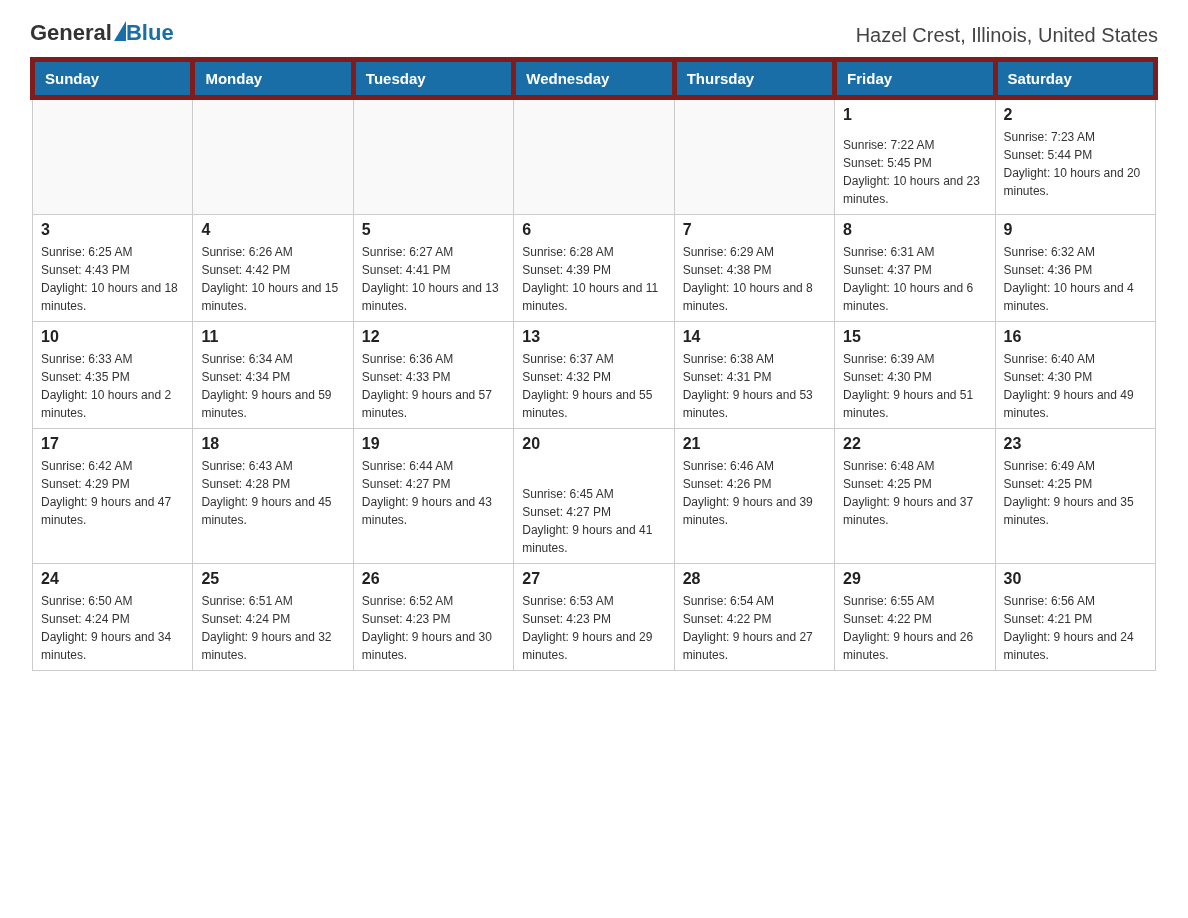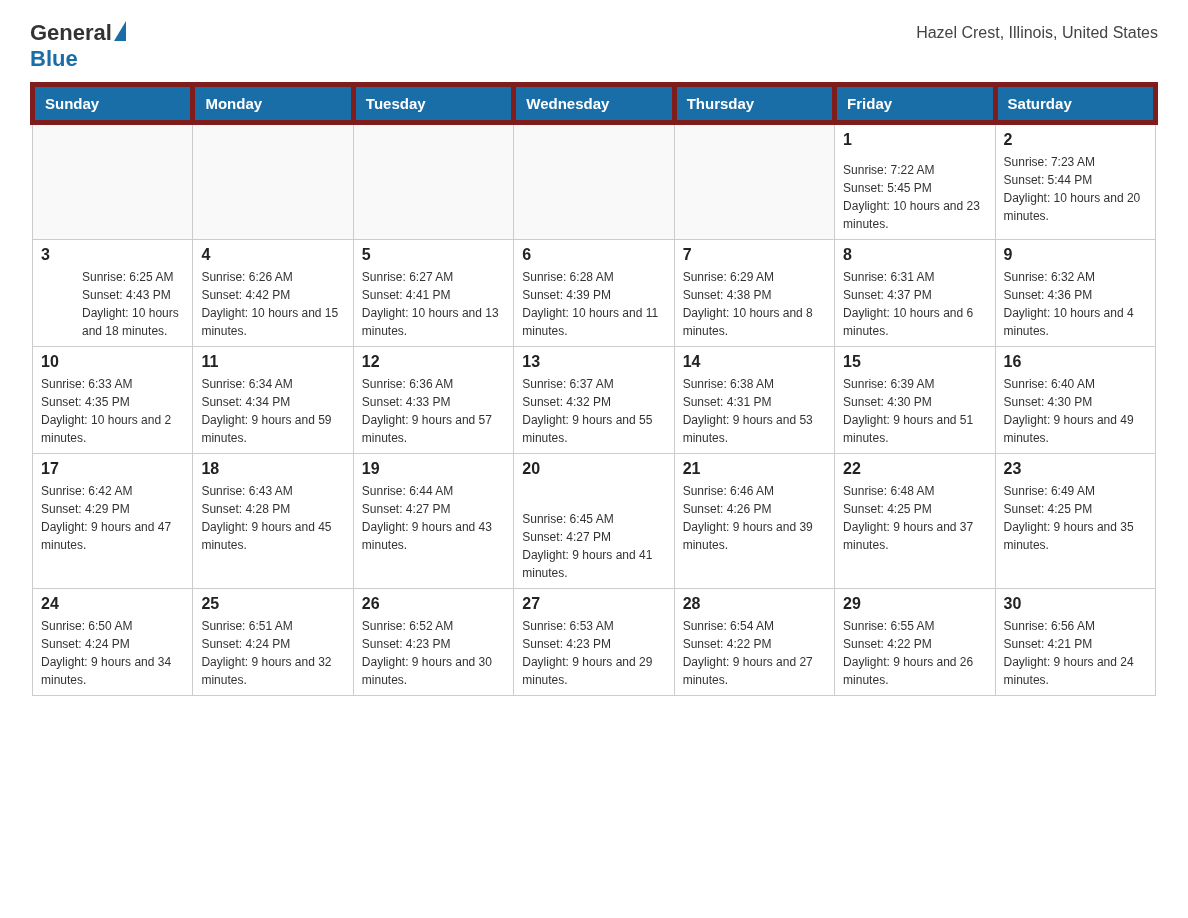--- a/index.html
+++ b/index.html
@@ -31,21 +31,21 @@
     .title-block {
       text-align: right;
     }
     .month-title {
       font-size: 48px;
       font-weight: bold;
       color: #222;
       line-height: 1.1;
     }
     .location-title {
-      font-size: 16px;
+      font-size: 20px;
       color: #444;
       margin-top: 4px;
     }
     .calendar-table {
       width: 100%;
       border-collapse: collapse;
       margin-top: 10px;
     }
     .calendar-table thead tr th {
       background-color: #1a6ea8;
@@ -76,21 +76,21 @@
     .day-info {
       font-size: 12px;
       color: #333;
       line-height: 1.5;
     }
     .week-row td {
       border-top: 2px solid #1a6ea8;
     }
     .logo-wrapper {
       display: flex;
-      flex-direction: column;
+      flex-direction: row;
       align-items: flex-start;
     }
     .logo-line1 {
       display: flex;
       align-items: center;
     }
     .logo-triangle {
       display: inline-block;
       width: 0;
       height: 0;
@@ -147,21 +147,21 @@
         <td>
           <div class="day-number">2</div>
           <div class="day-info" style="white-space: pre-line;">Sunrise: 7:23 AM
 Sunset: 5:44 PM
 Daylight: 10 hours and 20 minutes.</div>
         </td>
       </tr>
       <tr class="week-row">
         <td>
           <div class="day-number">3</div>
-          <div class="day-info" style="white-space: pre-line; margin-left: 41px;">Sunrise: 6:25 AM
+          <div class="day-info" style="white-space: pre-line;">Sunrise: 6:25 AM
 Sunset: 4:43 PM
 Daylight: 10 hours and 18 minutes.</div>
         </td>
         <td>
           <div class="day-number">4</div>
           <div class="day-info" style="white-space: pre-line;">Sunrise: 6:26 AM
 Sunset: 4:42 PM
 Daylight: 10 hours and 15 minutes.</div>
         </td>
         <td>

